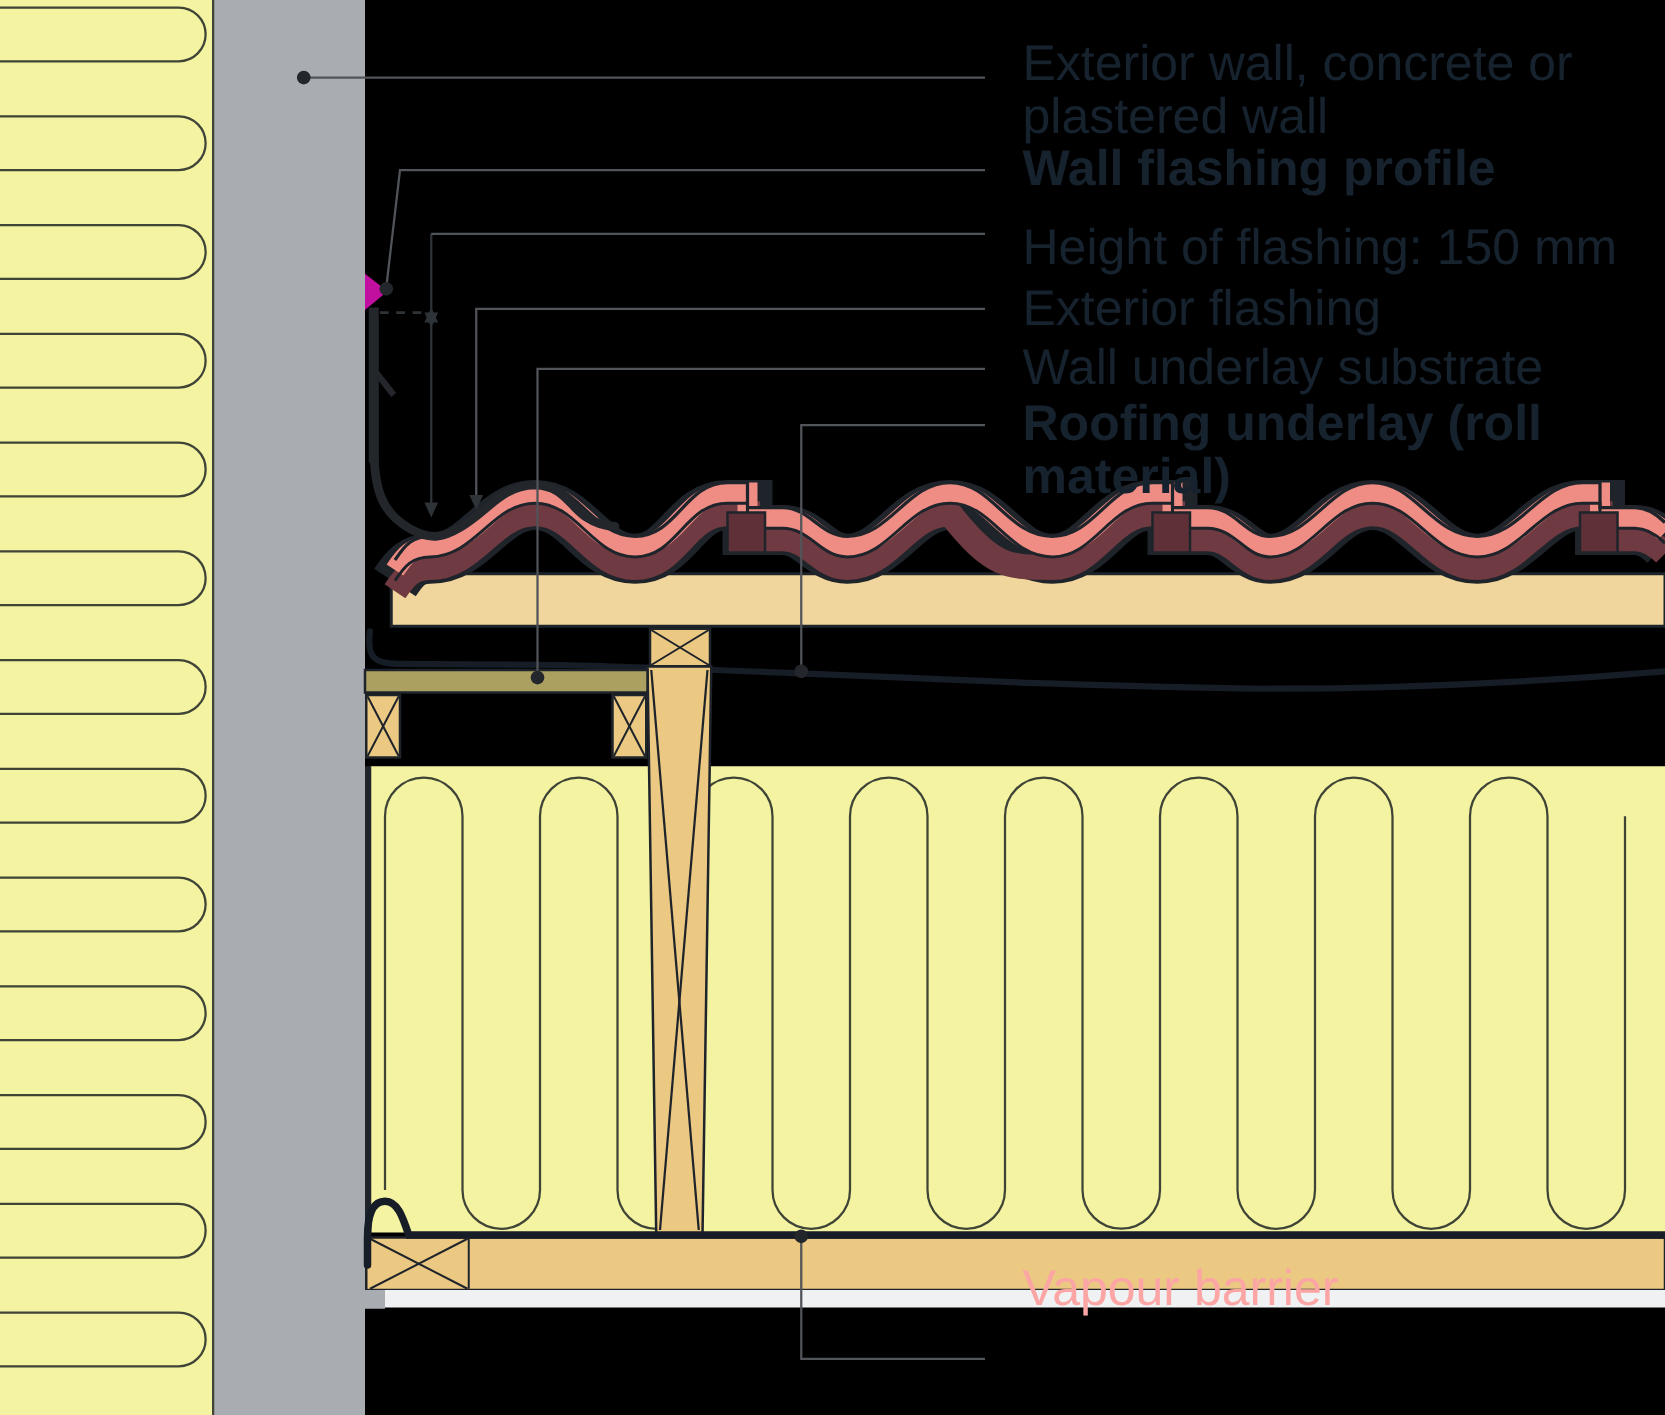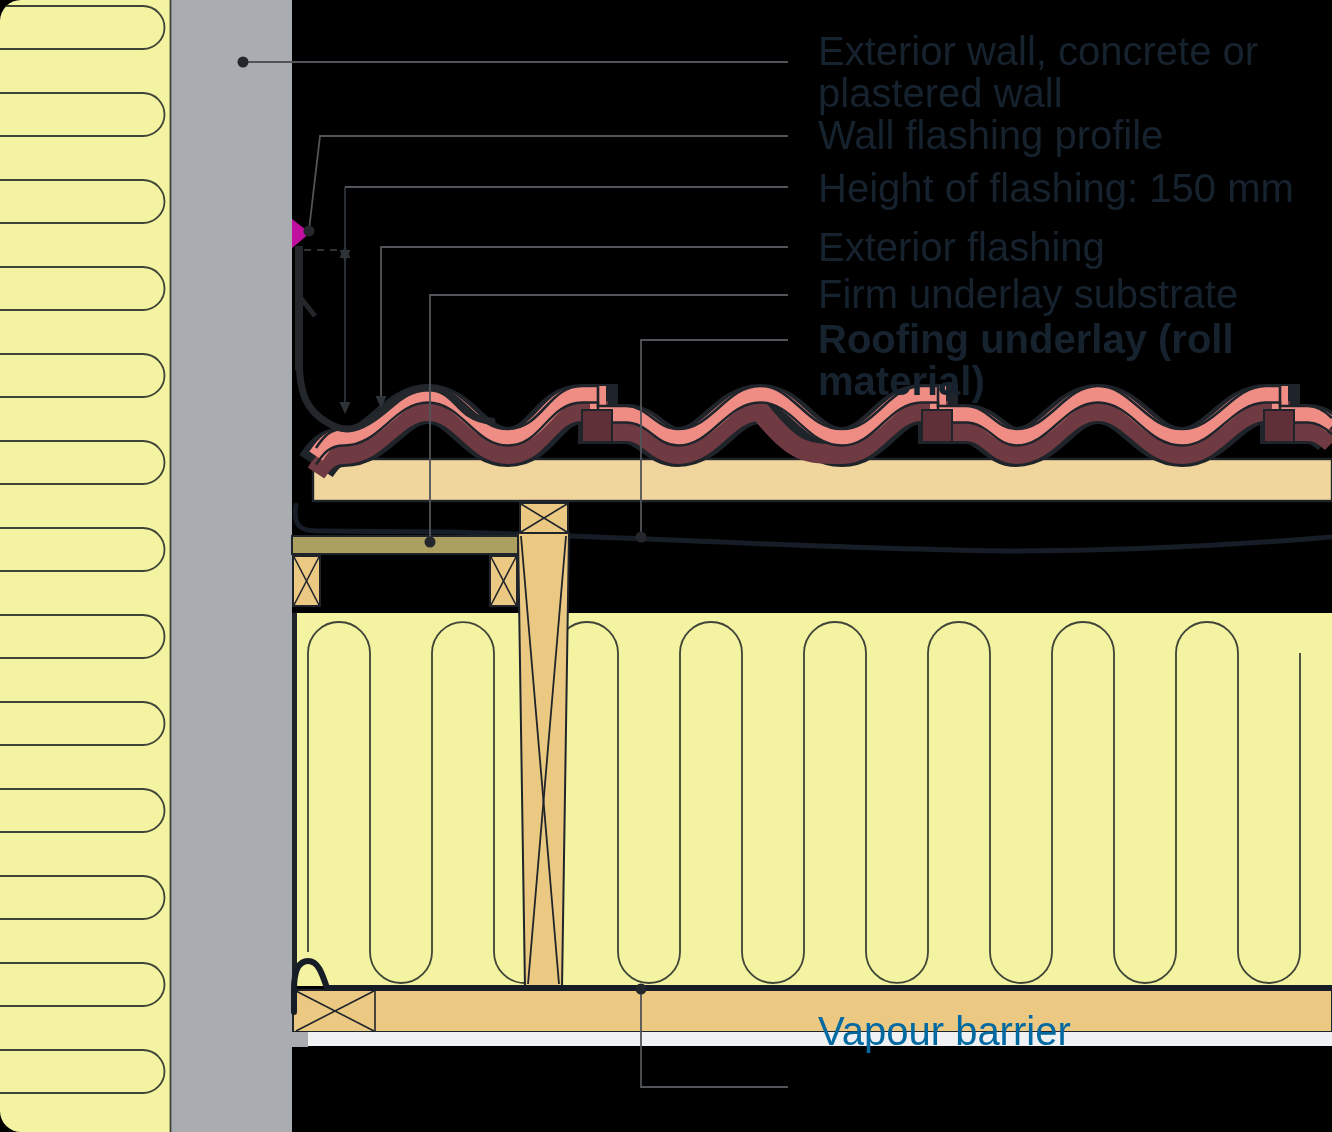--- a/index.html
+++ b/index.html
@@ -1,18 +1,18 @@
 <!DOCTYPE html>
 <html><head>
 <meta charset="utf-8">
 <style>
   html,body { margin:0; padding:0; background:#000; }
   .stage {
     position:relative; width:1332px; height:1132px; overflow:hidden;
-    background:#000; font-family:"Liberation Sans", sans-serif;border-radius:21px;
+    background:#000; font-family:"Liberation Sans", sans-serif;
   }
   .stage svg { position:absolute; left:0; top:0; }
   .lbl {
     position:absolute; left:818px; font-size:40px; line-height:42px;
     white-space:pre-line; letter-spacing:0px;
   }
   .outl  { stroke:#1f242b; stroke-width:2.4; }
   .outl2 { stroke:#1f242b; stroke-width:2; }
   .nofill{ fill:none; }
 </style>
@@ -151,20 +151,20 @@
     <circle cx="243" cy="62" r="5.5"></circle>
     <circle cx="309" cy="231" r="5.5"></circle>
     <circle cx="430" cy="542" r="5.5"></circle>
     <circle cx="641" cy="537" r="5.5"></circle>
     <circle cx="641" cy="989" r="5.5"></circle>
   </g>
 </svg>
 
 <div class="lbl" style="top: 30px; color: rgb(22, 34, 46);">Exterior wall, concrete or
 plastered wall</div>
-<div class="lbl" style="top: 114px; color: rgb(22, 34, 46);">Wall flashing profile</div>
-<div class="lbl" style="top: 167px; color: rgb(22, 34, 46);">Height of flashing: 150 mm</div>
+<div class="lbl" style="top: 114px; color: rgb(22, 34, 46); font-weight: bold;">Wall flashing profile</div>
+<div class="lbl" style="top: 177px; color: rgb(22, 34, 46);">Height of flashing: 150 mm</div>
 <div class="lbl" style="top: 226px; color: rgb(22, 34, 46);">Exterior flashing</div>
-<div class="lbl" style="top: 273px; color: rgb(22, 34, 46);">Firm underlay substrate</div>
+<div class="lbl" style="top: 273px; color: rgb(22, 34, 46);">Wall underlay substrate</div>
 <div class="lbl" style="top: 318px; color: rgb(22, 34, 46); font-weight: bold;">Roofing underlay (roll material)</div>
-<div class="lbl" style="top: 1010px; color: #0369a1;">Vapour barrier</div>
+<div class="lbl" style="top: 1010px; color: #fca5a5;">Vapour barrier</div>
 
 </div>
 
 </body></html>

